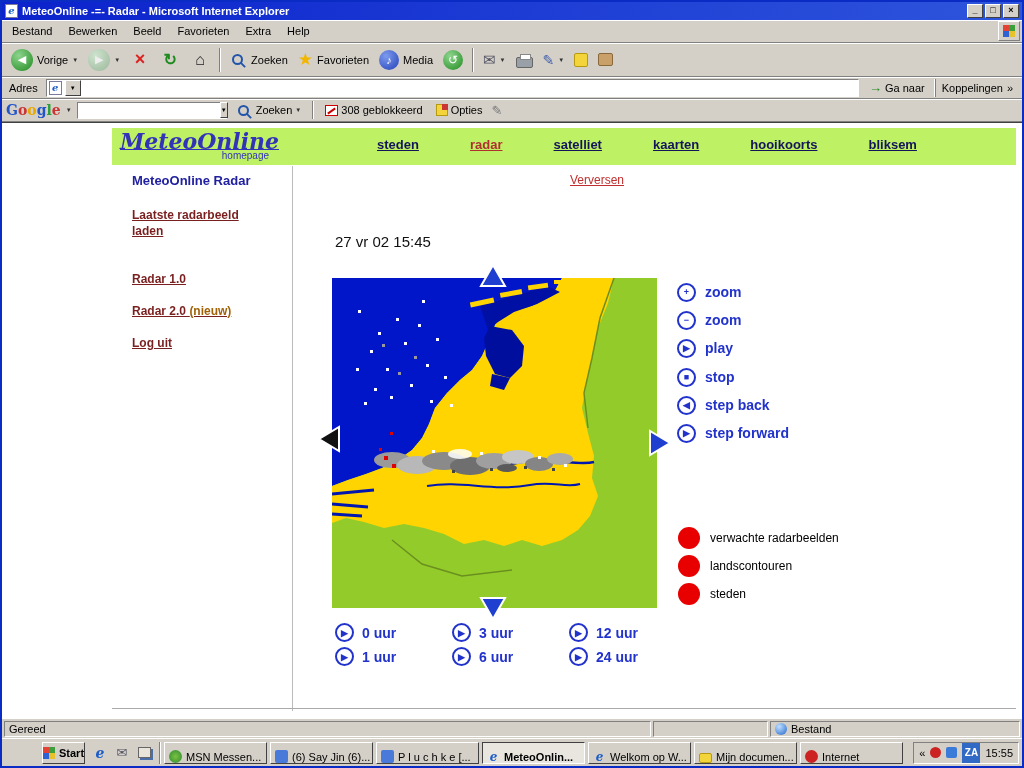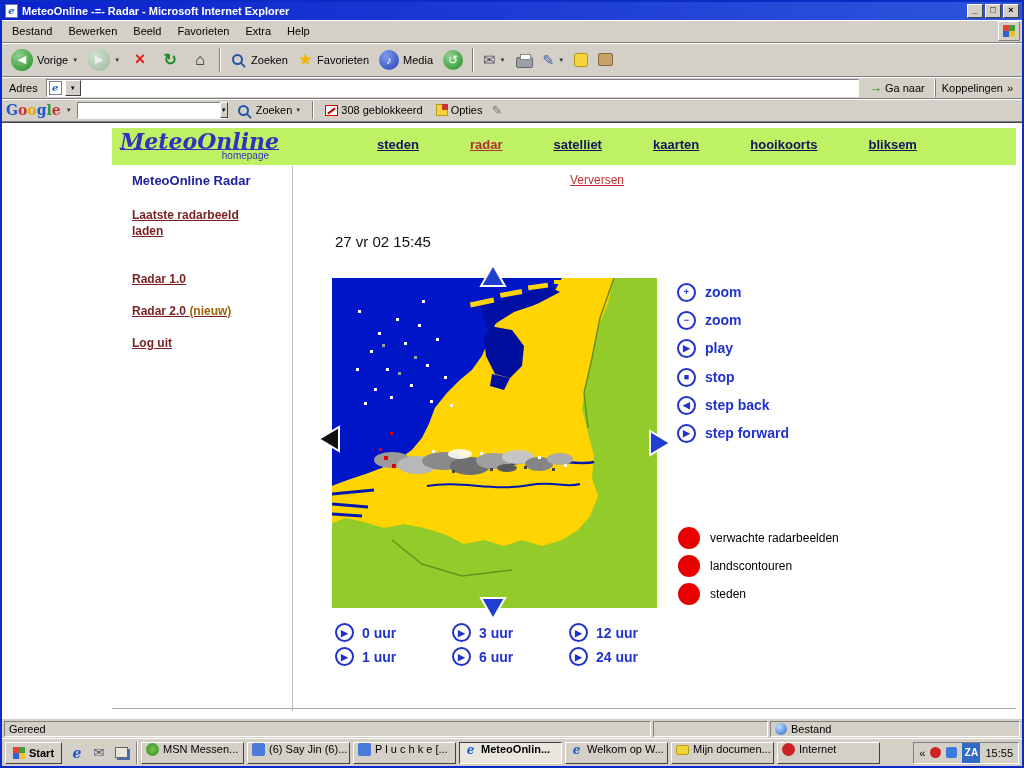--- a/index.html
+++ b/index.html
@@ -103,29 +103,29 @@
   
   .statusbar{height:19px;display:flex;align-items:center;gap:2px;padding:1px 2px;font-size:11px;flex:none;background:#D4D0C8;}
   .spanel{height:16px;border:1px solid;border-color:#808080 #fff #fff #808080;display:flex;align-items:center;padding:0 4px;gap:4px;}
   .spanel.main{flex:1;}
   .spanel.mid{width:115px;}
   .spanel.zone{width:250px;}
   .globe{width:12px;height:12px;border-radius:50%;background:radial-gradient(circle at 35% 30%,#bfe0ff,#2266cc);flex:none;}
 
   
   .taskbar{height:28px;border-top:1px solid #fff;display:flex;align-items:center;gap:3px;padding:2px 3px;flex:none;background:#D4D0C8;}
-  .startbtn{height:22px;display:flex;align-items:center;gap:4px;padding:0 7px;border:1px solid;border-color:#fff #404040 #404040 #fff;font-size:11px;font-weight:bold;cursor:pointer;flex:none;}
+  .startbtn{height:22px;display:flex;align-items:center;gap:4px;padding:0 0;border:1px solid;border-color:#fff #404040 #404040 #fff;font-size:11px;font-weight:bold;cursor:pointer;flex:none;margin-left:37px;}
   .ql{display:flex;align-items:center;gap:6px;padding:0 4px;flex:none;}
   .qicon{width:16px;height:16px;display:grid;place-items:center;cursor:pointer;}
   .qie{font:italic bold 14px "DejaVu Serif",serif;color:#1a5cc8;}
   .qmail{color:#556;font-size:13px;}
   .qdesk{width:13px;height:11px;background:#e8e4da;border:1px solid #666;box-shadow:2px 2px 0 #4a6ea8;}
   .tbsep{width:2px;height:22px;border-left:1px solid #808080;border-right:1px solid #fff;flex:none;}
   .tasks{flex:1;display:flex;gap:3px;overflow:hidden;}
-  .task{width:103px;height:22px;border:1px solid;border-color:#fff #404040 #404040 #fff;display:flex;align-items:flex-start;gap:4px;padding:0 4px;font-size:11px;white-space:nowrap;overflow:hidden;cursor:pointer;background:#D4D0C8;flex:none;}
+  .task{width:103px;height:22px;border:1px solid;border-color:#fff #404040 #404040 #fff;display:flex;align-items:flex-end;gap:4px;padding:0 4px;font-size:11px;white-space:nowrap;overflow:hidden;cursor:pointer;background:#D4D0C8;flex:none;}
   .task.active{border-color:#404040 #fff #fff #404040;background:#e9e6e0;font-weight:bold;}
   .ticon{width:13px;height:13px;flex:none;border-radius:2px;display:grid;place-items:center;}
   .t-msn{background:radial-gradient(circle,#7ac143,#2e8b2e);border-radius:50%;}
   .t-chat{background:#4a7ad9;}
   .t-ie{font:italic bold 12px "DejaVu Serif",serif;color:#1a5cc8;}
   .t-folder{background:#f3d43b;border:1px solid #b89a10;height:10px;margin-top:2px;}
   .t-vdj{background:#cc2222;border-radius:50%;}
   .tray{height:22px;border:1px solid;border-color:#808080 #fff #fff #808080;display:flex;align-items:center;padding:0 5px;gap:5px;font-size:11px;flex:none;}
   .tray .chev{font-size:11px;cursor:pointer;}
   .trayic1{width:11px;height:11px;border-radius:50%;background:#cc2222;}

